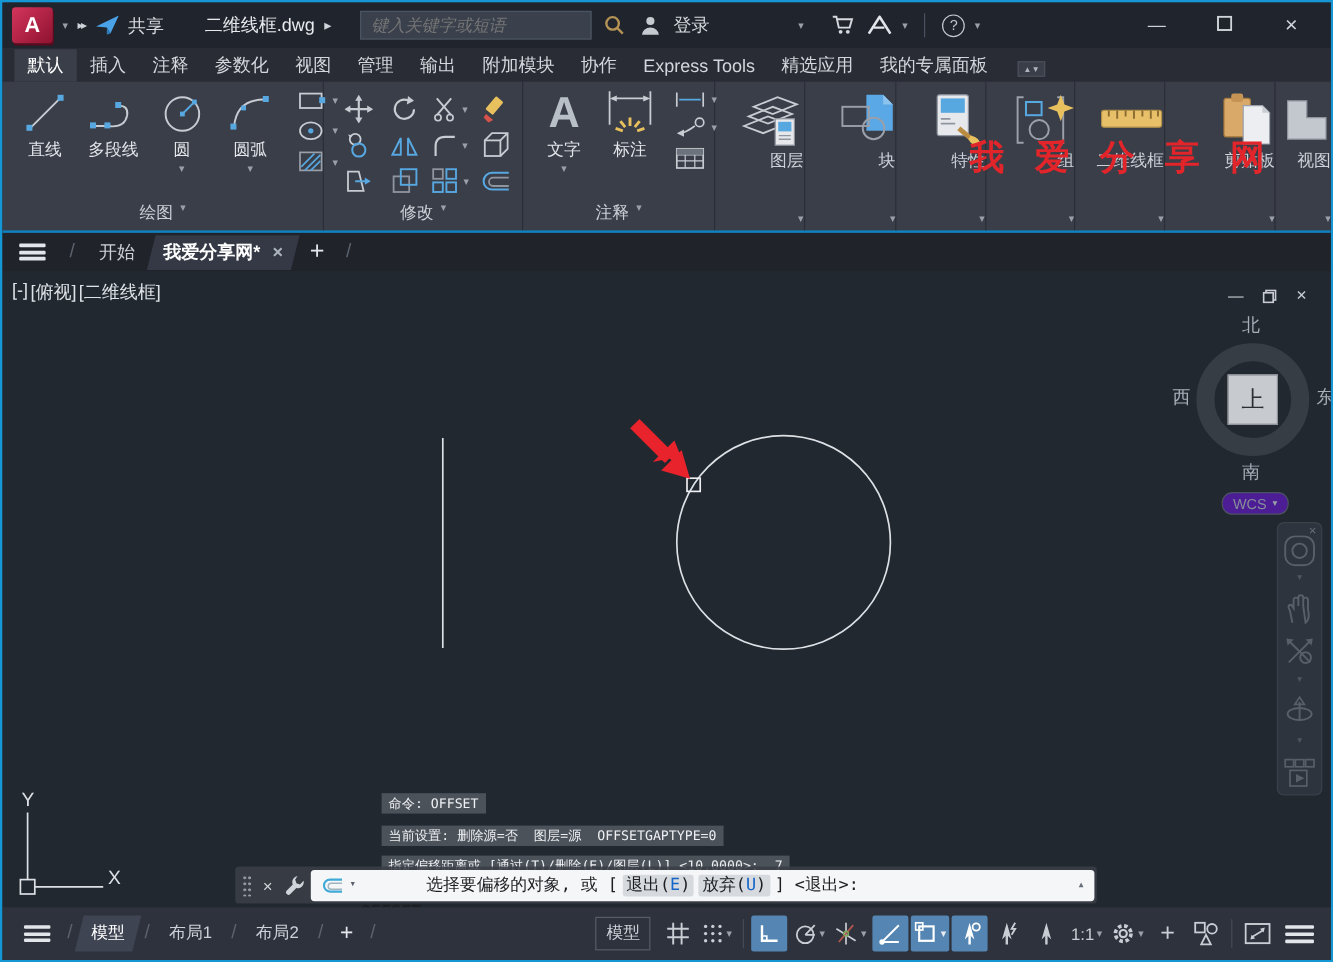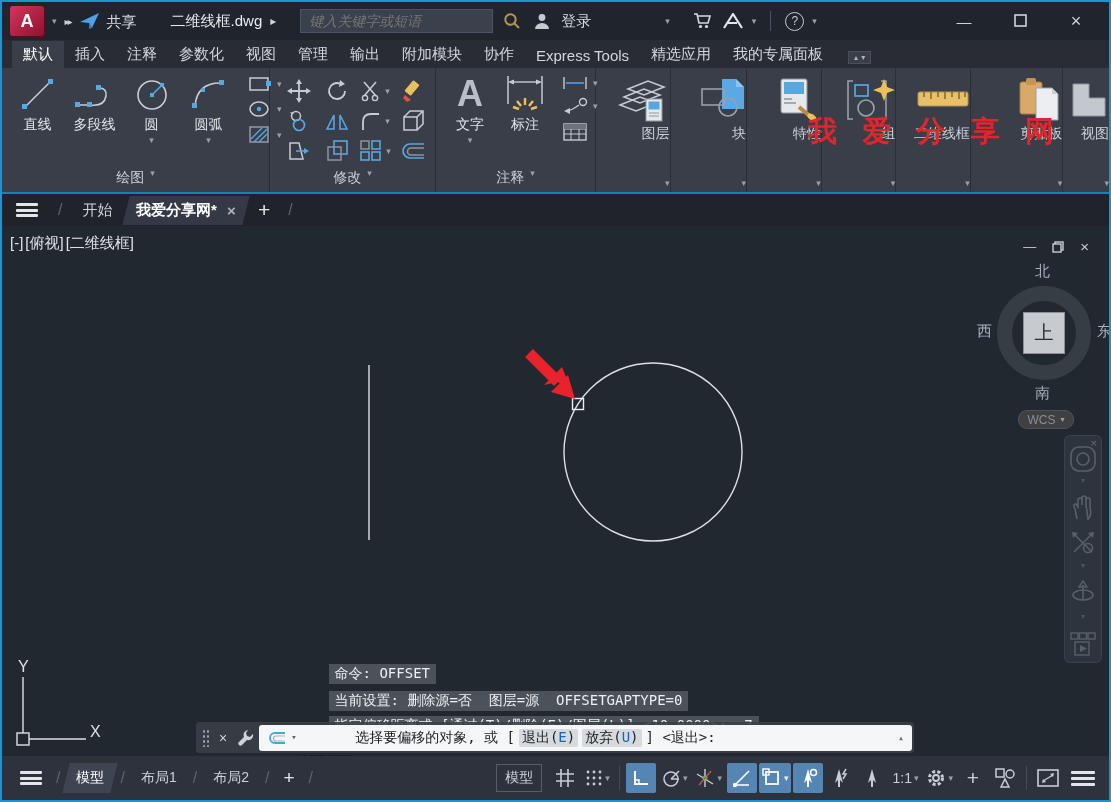--- a/index.html
+++ b/index.html
@@ -68,29 +68,29 @@
   
   .canvas{position:relative;height:530px;background:#212830;overflow:hidden;}
   .vplabel{position:absolute;left:8px;top:8px;color:#dfe3e8;font-size:15px;display:flex;gap:2px;}
   .vpctrls{position:absolute;right:20px;top:12px;display:flex;gap:16px;align-items:center;color:#c9cdd3;}
   .cube{position:absolute;left:975px;top:36px;width:132px;height:178px;}
   .cube .ring{position:absolute;left:20px;top:24px;width:94px;height:94px;border-radius:50%;
     border:15px solid rgba(255,255,255,0.10);}
   .cube .face{position:absolute;left:46px;top:50px;width:42px;height:42px;background:#c7cacf;
     border:1px solid #8d9096;color:#2a2d33;font-size:19px;display:flex;align-items:center;justify-content:center;}
   .cube .cdir{position:absolute;color:#a9afb8;font-size:15px;}
-  .wcs{position:absolute;left:41px;top:148px;width:56px;height:19px;background:#404040;
+  .wcs{position:absolute;left:41px;top:148px;width:56px;height:19px;background:#4c1d95;
     border:1px solid #4b5260;border-radius:9px;color:#878e99;font-size:12px;display:flex;
     align-items:center;justify-content:center;gap:5px;}
   .navbar{position:absolute;left:1062px;top:209px;width:38px;height:228px;
     background:rgba(130,140,155,0.12);border-radius:6px;border:1px solid rgba(160,170,185,0.12);}
   .navbar .nico{opacity:0.33;display:flex;justify-content:center;margin-top:10px;}
   .navclose{position:absolute;right:4px;top:1px;color:#aeb6c0;opacity:0.45;font-size:11px;}
   .cmdhist{position:absolute;left:276px;font-family:"DejaVu Sans Mono","Liberation Mono",monospace;
-    font-size:14px;color:#edeff2;white-space:pre;}
+    font-size:11px;color:#edeff2;white-space:pre;}
   .cmdhist span{background:rgba(112,117,125,0.55);padding:1px 6px;display:inline-block;}
   .palette{position:absolute;left:194px;top:496px;width:718px;height:31px;
     background:rgba(58,62,70,0.88);border-radius:3px;display:flex;align-items:center;padding:0 2px 0 4px;}
   .grip{width:8px;height:18px;margin:0 4px 0 2px;
     background-image:radial-gradient(circle,#9aa0aa 1px,transparent 1.4px);
     background-size:4px 5px;}
   .palico{color:#cfd4da;margin:0 5px;display:flex;align-items:center;}
   .cmdbox{flex:1;height:26px;background:#f5f6f8;border-radius:3px;display:flex;align-items:center;
     padding:0 8px;font-family:"DejaVu Sans Mono","Liberation Mono",monospace;font-size:14px;color:#1c1e22;gap:4px;}
   .cmdbox .cname{font-weight:bold;margin-top:45px;}

